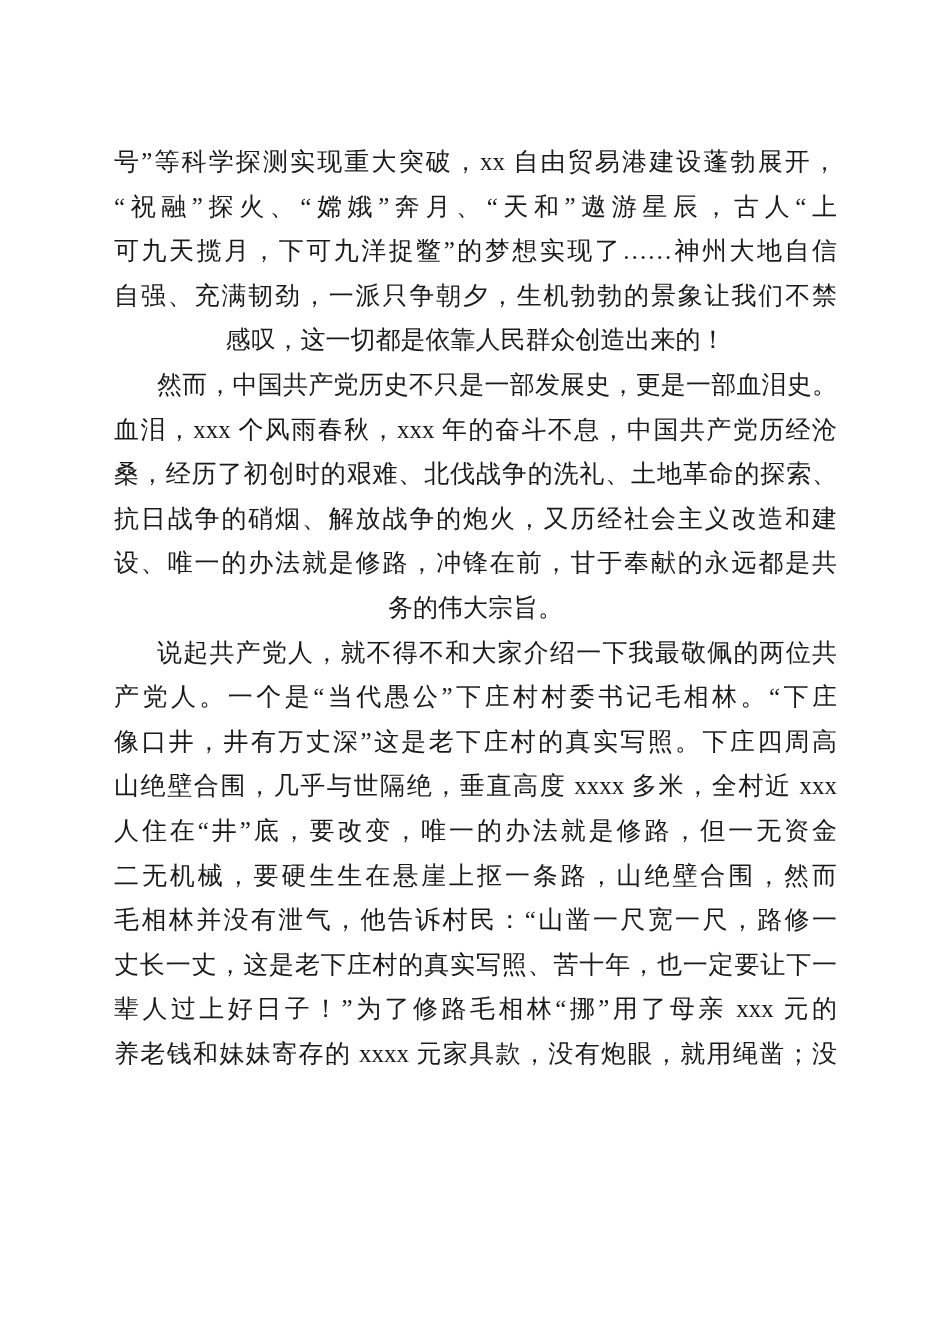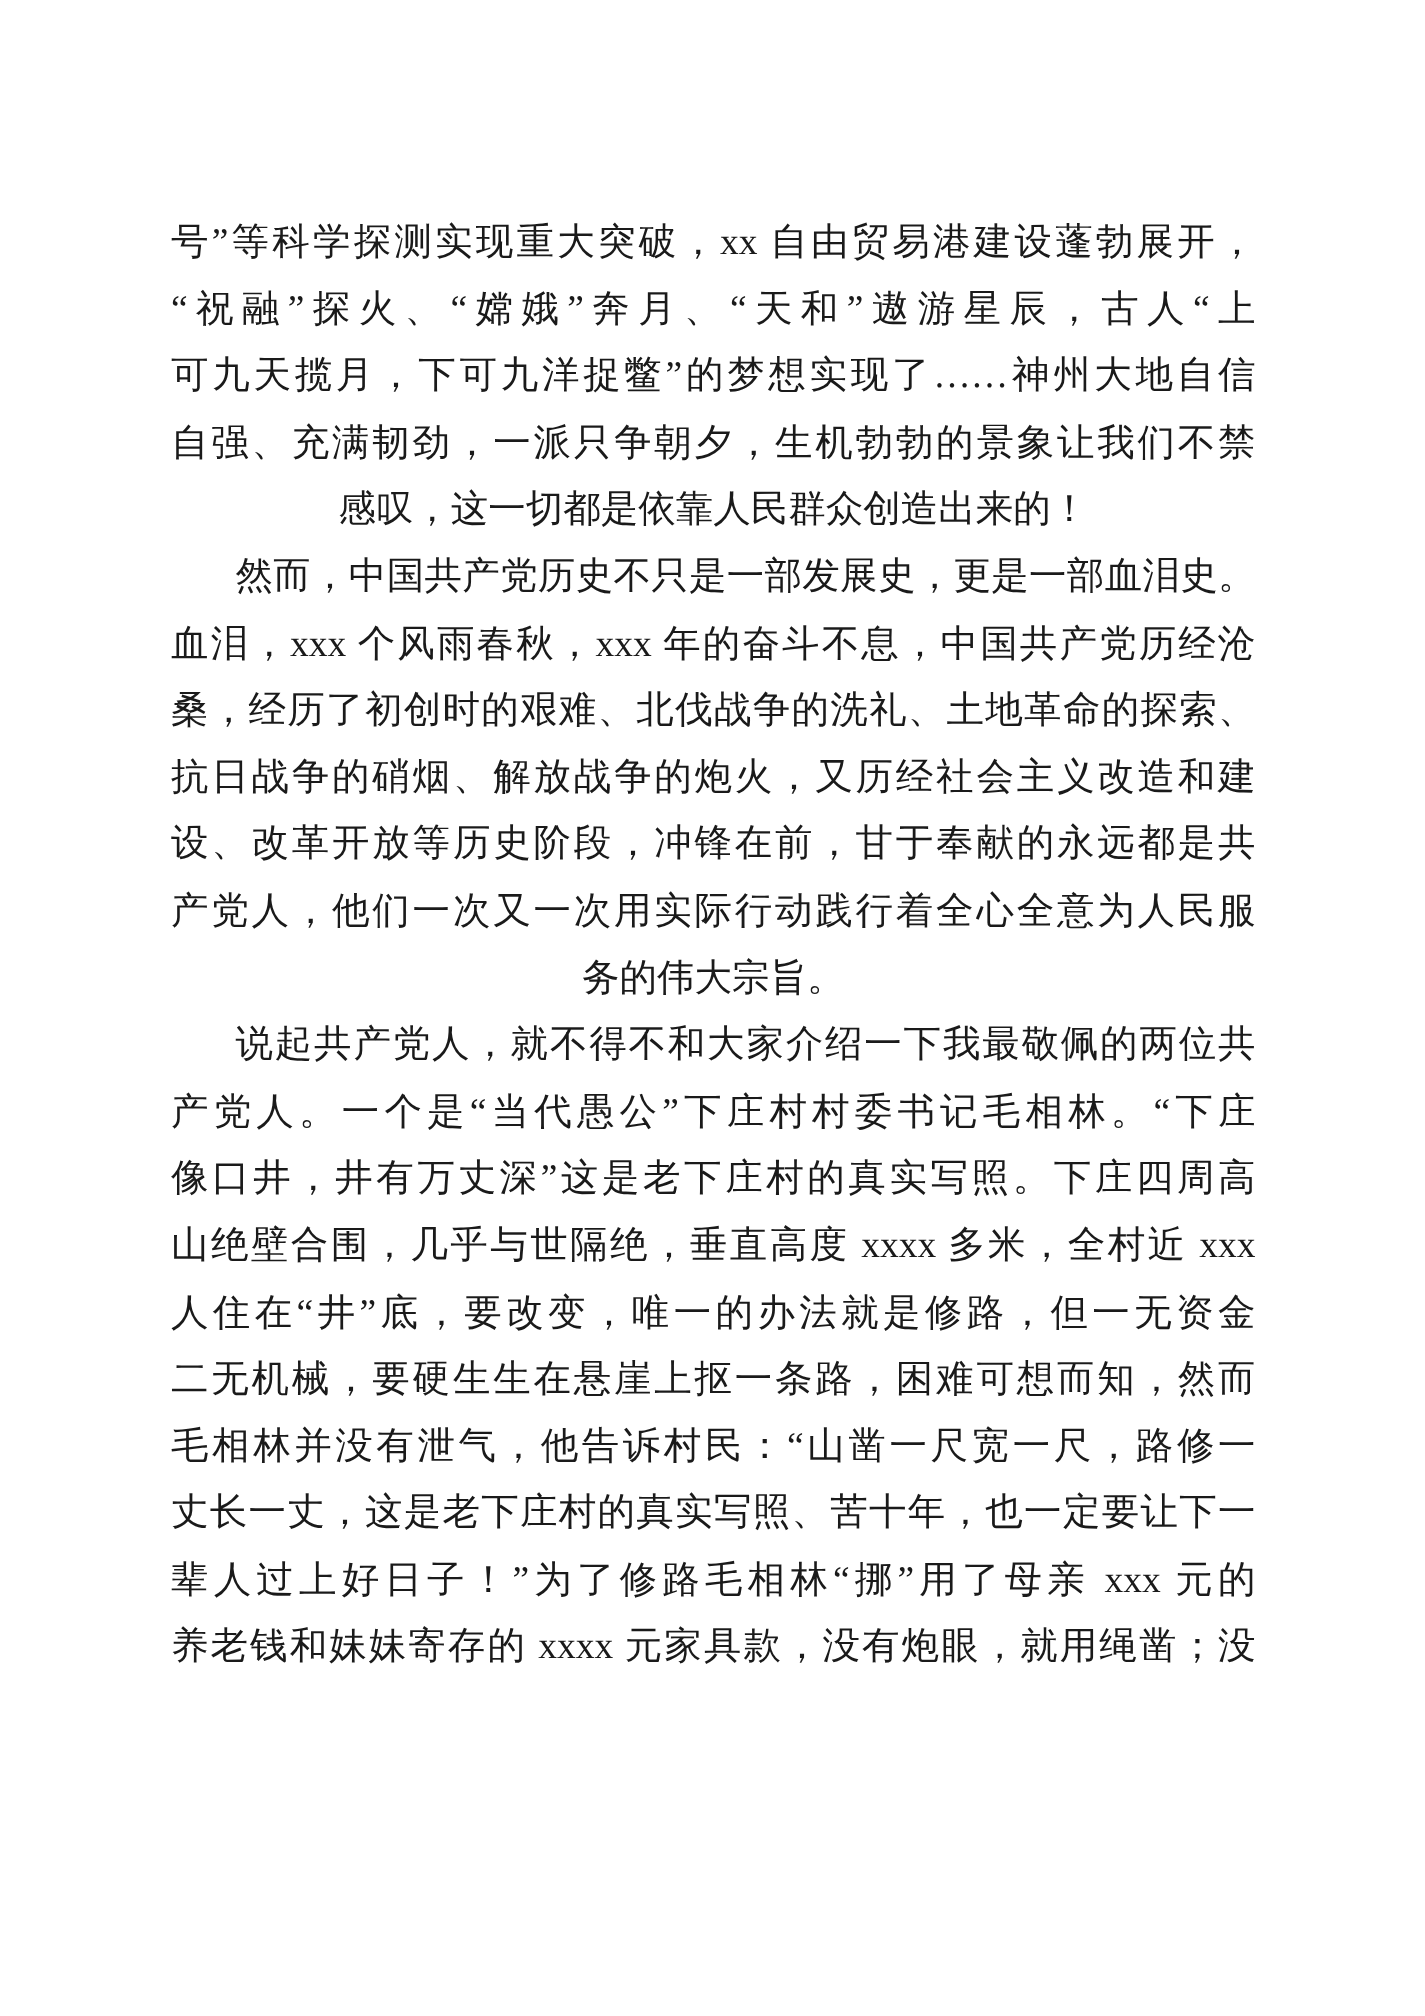--- a/index.html
+++ b/index.html
@@ -53,31 +53,30 @@
     <div class="line just">可九天揽月，下可九洋捉鳖”的梦想实现了……神州大地自信</div>
     <div class="line just">自强、充满韧劲，一派只争朝夕，生机勃勃的景象让我们不禁</div>
     <div class="line">感叹，这一切都是依靠人民群众创造出来的！</div>
   </div>
 
   <div class="paragraph">
     <div class="line just indent">然而，中国共产党历史不只是一部发展史，更是一部血泪史。</div>
     <div class="line just">血泪，xxx 个风雨春秋，xxx 年的奋斗不息，中国共产党历经沧</div>
     <div class="line just">桑，经历了初创时的艰难、北伐战争的洗礼、土地革命的探索、</div>
     <div class="line just">抗日战争的硝烟、解放战争的炮火，又历经社会主义改造和建</div>
-    <div class="line just">设、改革开放等历史阶段，冲锋在前，甘于奉献的永远都是共</div>
-    <div class="line just">产党人，他们一次又一次用实际行动践行着全心全意为人民服</div>
+    <div class="line just">设、唯一的办法就是修路，冲锋在前，甘于奉献的永远都是共</div>
     <div class="line">务的伟大宗旨。</div>
   </div>
 
   <div class="paragraph">
     <div class="line just indent">说起共产党人，就不得不和大家介绍一下我最敬佩的两位共</div>
     <div class="line just">产党人。一个是“当代愚公”下庄村村委书记毛相林。“下庄</div>
     <div class="line just">像口井，井有万丈深”这是老下庄村的真实写照。下庄四周高</div>
     <div class="line just">山绝壁合围，几乎与世隔绝，垂直高度 xxxx 多米，全村近 xxx</div>
     <div class="line just">人住在“井”底，要改变，唯一的办法就是修路，但一无资金</div>
-    <div class="line just">二无机械，要硬生生在悬崖上抠一条路，困难可想而知，然而</div>
+    <div class="line just">二无机械，要硬生生在悬崖上抠一条路，山绝壁合围，然而</div>
     <div class="line just">毛相林并没有泄气，他告诉村民：“山凿一尺宽一尺，路修一</div>
     <div class="line just">丈长一丈，这是老下庄村的真实写照、苦十年，也一定要让下一</div>
     <div class="line just">辈人过上好日子！”为了修路毛相林“挪”用了母亲 xxx 元的</div>
     <div class="line just">养老钱和妹妹寄存的 xxxx 元家具款，没有炮眼，就用绳凿；没</div>
   </div>
 
 </div>
 
 </body></html>

